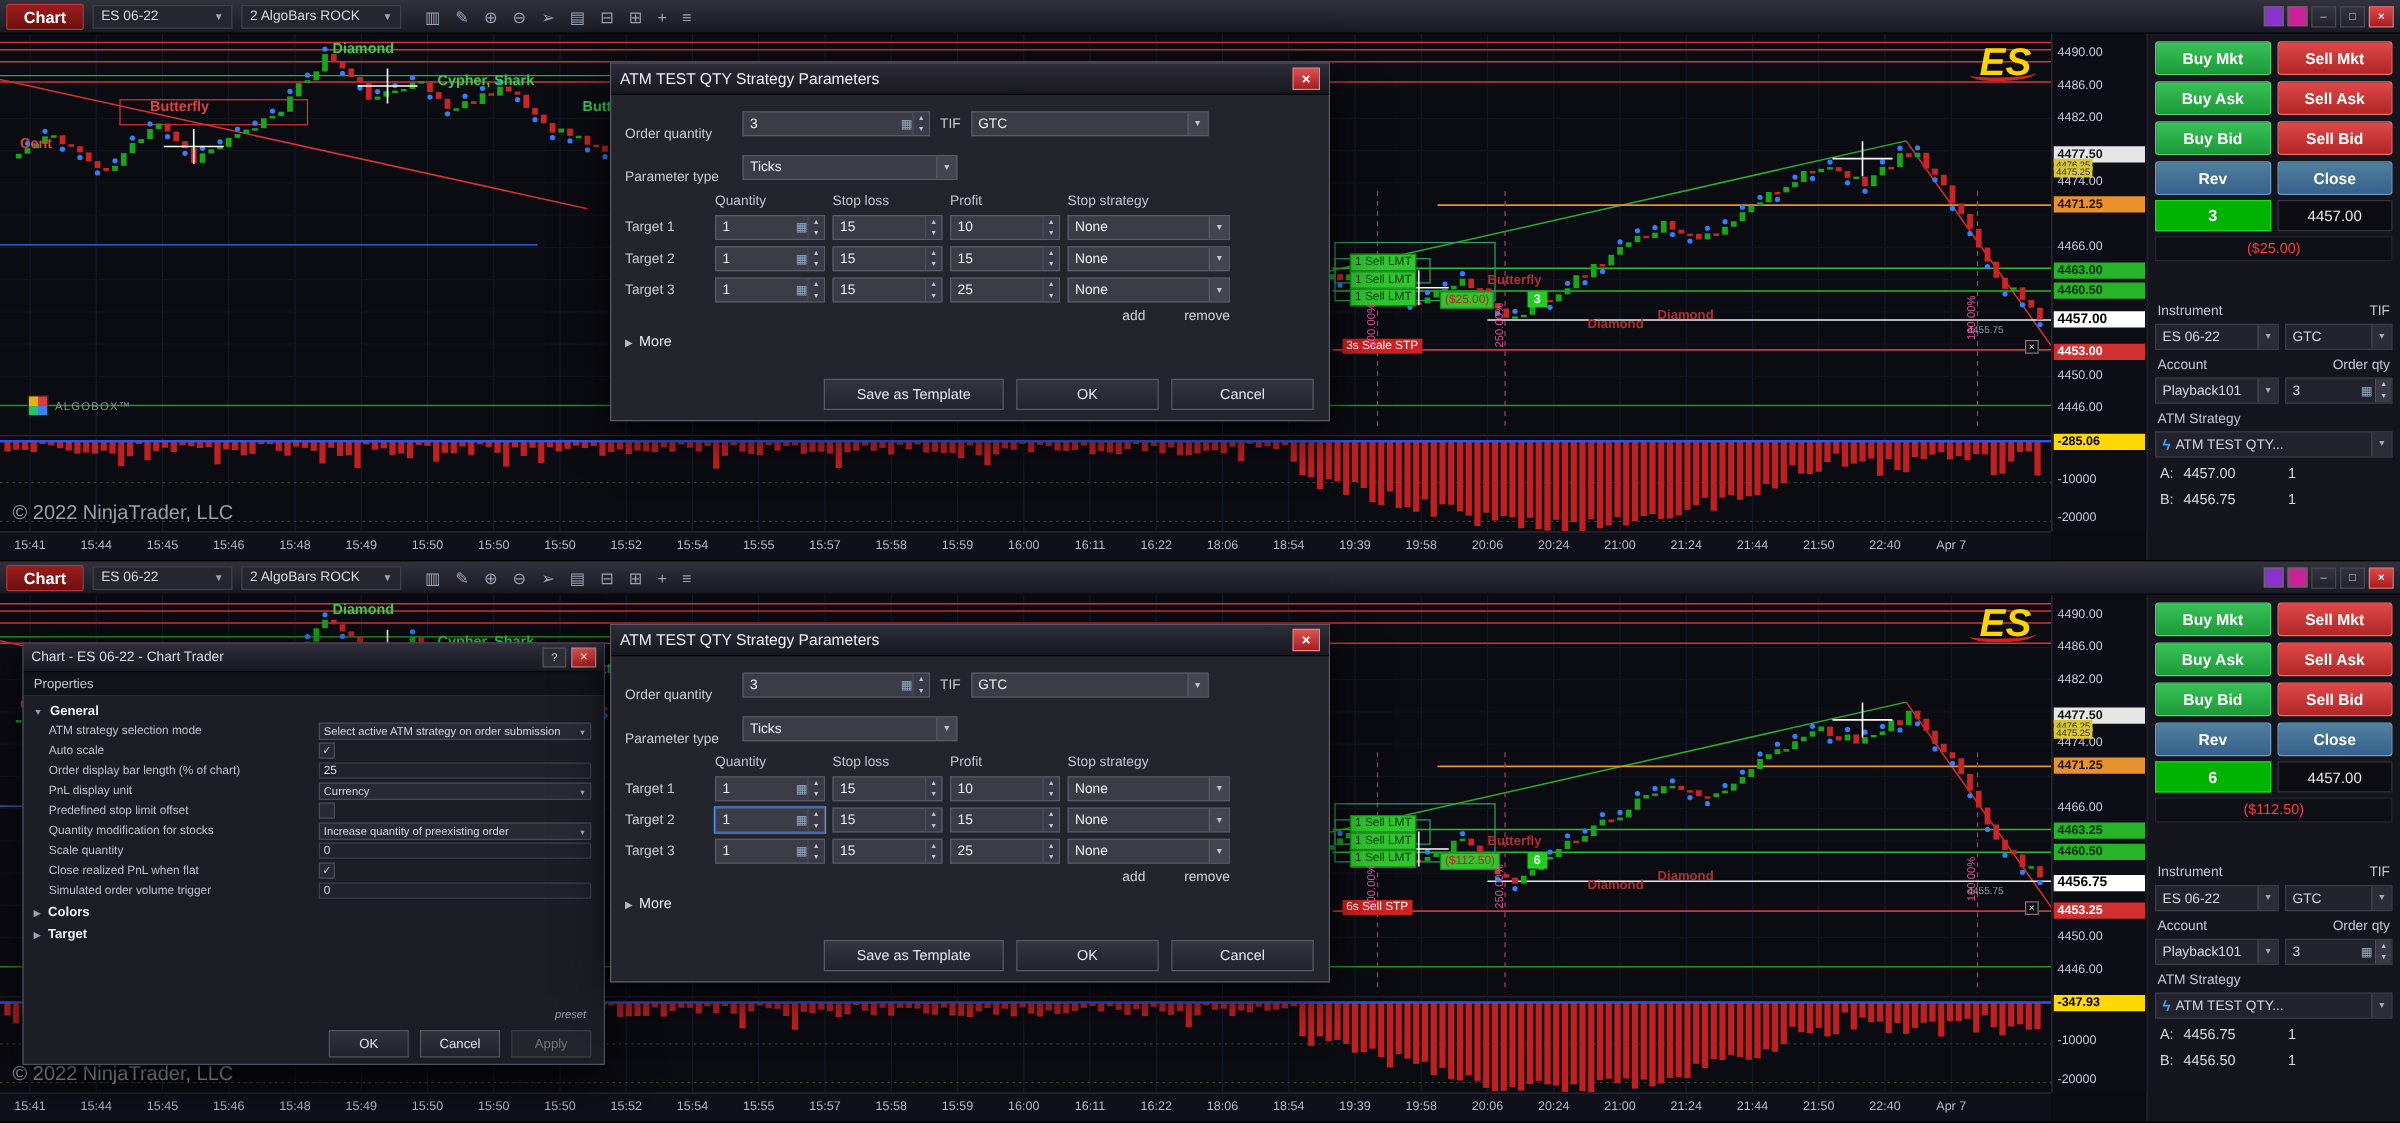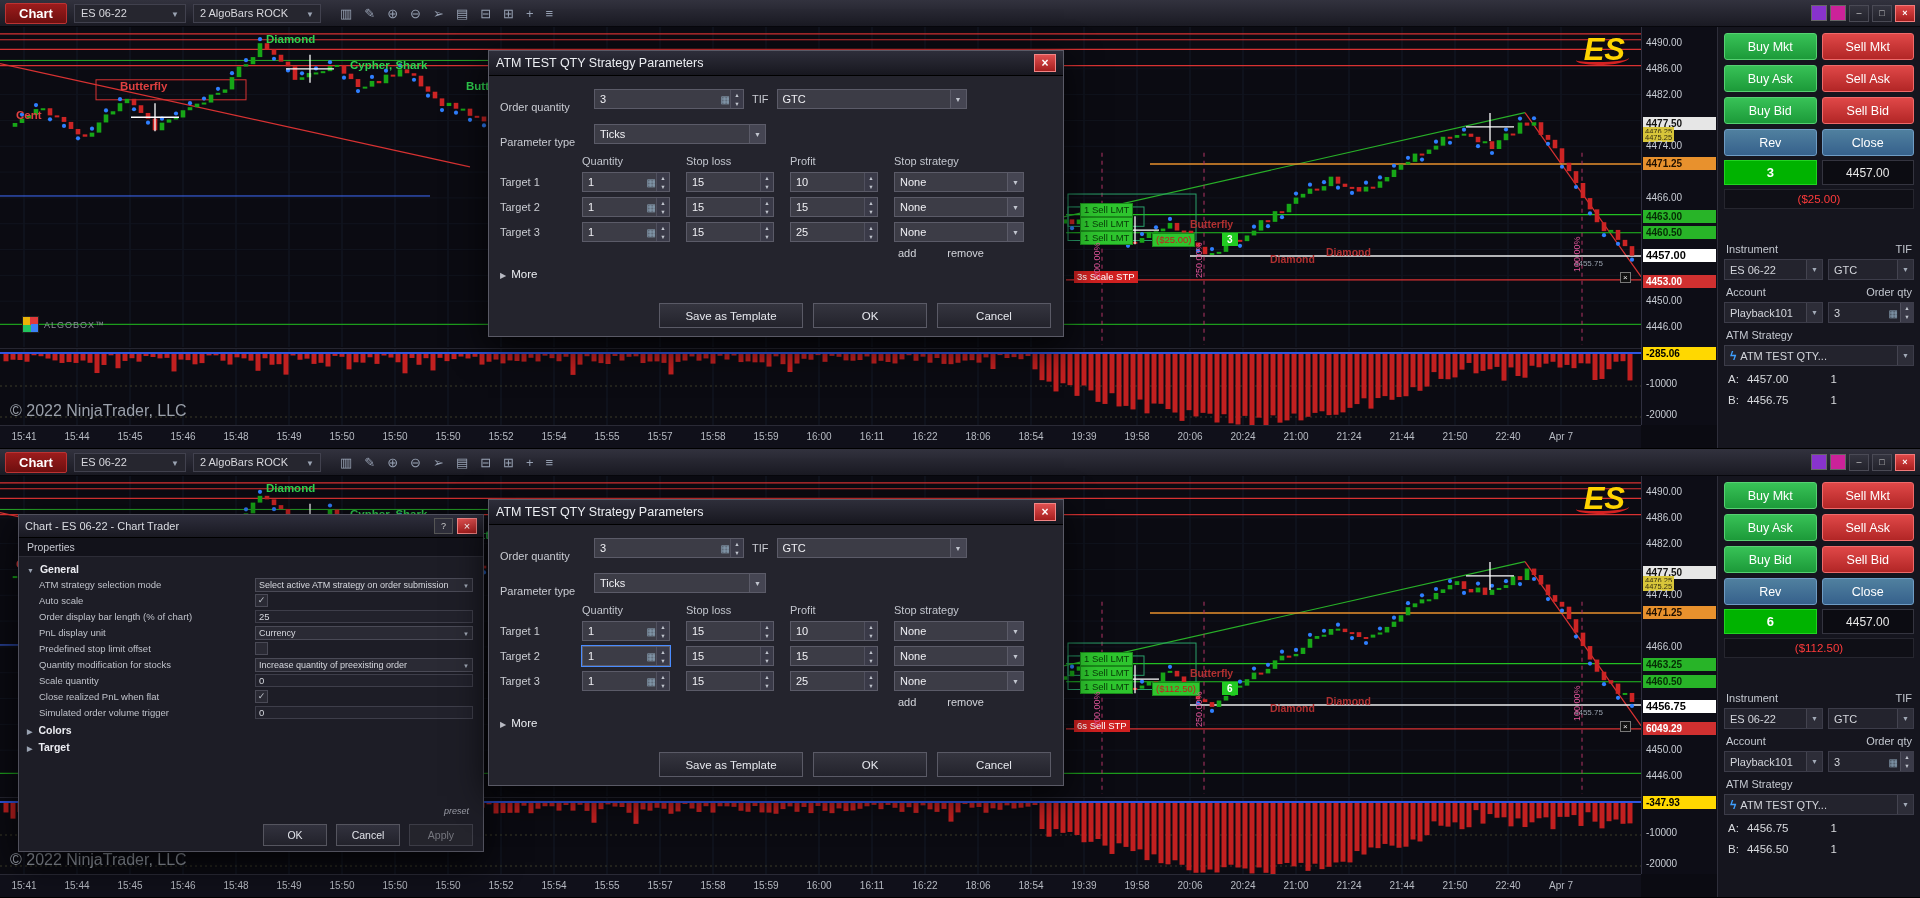--- a/index.html
+++ b/index.html
@@ -56,21 +56,21 @@
   .qty-chip{background:#22cc22;color:#fff;font-size:10px;font-weight:bold;line-height:13px;padding:0 5px;}
   .stop-chip{background:#d02020;color:#fff;font-size:9.5px;line-height:12px;padding:0 3px;}
   .tiny-gray{color:#98a0ac;font-size:8px;}
   .fib-label{color:#e0559a;font-size:9px;transform:rotate(-90deg);transform-origin:left bottom;}
   .close-marker{background:#101010;color:#e8e8e8;border:1px solid #777;font-size:8px;line-height:9px;padding:0 2px;}
   
   .dom-panel{width:203px;height:422px;background:#15151e;border-left:1px solid #2e2e3a;padding:6px;box-sizing:border-box;
     display:flex;flex-direction:column;gap:4px;flex:none;}
   .btn-grid{display:grid;grid-template-columns:1fr 1fr;gap:5px;}
   .tbtn{height:25px;border-radius:3px;display:flex;align-items:center;justify-content:center;
-    font-size:12.5px;font-weight:normal;color:#fff;cursor:pointer;}
+    font-size:12.5px;font-weight:bold;color:#fff;cursor:pointer;}
   .tbtn.buy{background:linear-gradient(#38c257,#1c9a39);border:1px solid #56d172;}
   .tbtn.sell{background:linear-gradient(#e04848,#b22626);border:1px solid #ef6a6a;}
   .tbtn.rev{background:linear-gradient(#50809f,#36618c);border:1px solid #6f9cc4;}
   .pos-row{display:grid;grid-template-columns:1fr 1fr;gap:5px;height:25px;}
   .pos-qty{background:#00b300;color:#fff;font-weight:bold;font-size:13px;display:flex;align-items:center;justify-content:center;border:1px solid #21d421;}
   .pos-price{background:#0c0c12;color:#e8e8e8;font-size:12px;display:flex;align-items:center;justify-content:center;border:1px solid #34343f;}
   .pnl-row{height:18px;display:flex;align-items:center;justify-content:center;color:#ff3b3b;font-size:11.5px;background:#0f0f16;border:1px solid #26262f;}
   .dp-spacer{height:24px;}
   .lbl-row{display:flex;justify-content:space-between;color:#c4c8d0;font-size:11px;padding:0 2px;margin-top:2px;}
   .sel-row{display:grid;grid-template-columns:1.15fr 1fr;gap:5px;}
@@ -103,21 +103,21 @@
   .flabel{color:#c9cbd2;font-size:11px;}
   .flabel.w1{width:86px;margin-top:16px;}
   .cell,.field{height:20px;background:#3c3c46;border:1px solid #5b5b68;color:#f0f0f4;font-size:11px;
     display:flex;align-items:center;box-sizing:border-box;overflow:hidden;}
   .field .num,.cell .num{flex:1;padding-left:5px;white-space:nowrap;}
   .f-orderqty{width:150px;}
   .f-tif{width:190px;}
   .f-param{width:172px;}
   .fcaret{width:15px;align-self:stretch;border-left:1px solid #5b5b68;background:#454552;display:flex;align-items:center;justify-content:center;flex:none;}
   .fcaret::after{content:"▼";font-size:7px;color:#c2c6cf;}
-  .atm-grid{display:grid;grid-template-columns:66px 88px 88px 88px 130px;column-gap:16px;align-items:center;margin-bottom:5px;}
+  .atm-grid{display:grid;grid-template-columns:66px 88px 88px 88px 130px;column-gap:6px;align-items:center;margin-bottom:5px;}
   .atm-grid.header div{color:#c2c5cd;font-size:11px;}
   .tlabel{color:#caccd2;font-size:11px;}
   .cell.focused{outline:1.5px solid #4a8cff;}
   .addremove{width:484px;text-align:right;color:#d2d4da;font-size:11px;margin-top:2px;}
   .addremove span{margin-left:28px;cursor:pointer;}
   .more-row{margin-top:9px;color:#eceef2;font-size:11.5px;display:flex;align-items:center;gap:5px;}
   .more-row .tri::after{content:"▶";font-size:8px;color:#b8bac2;}
   .dlg-buttons{position:absolute;right:12px;bottom:9px;display:flex;gap:10px;}
   .dbtn{height:23px;min-width:88px;padding:0 12px;background:linear-gradient(#35353f,#23232c);
     border:1px solid #5a5a66;color:#e6e8ee;font-size:11.5px;display:flex;align-items:center;justify-content:center;cursor:pointer;}
@@ -1962,21 +1962,21 @@
             <div class="axis-label ax-plain" style="top: 60.6364px;">4482.00</div>
             <div class="axis-label ax-white" style="top: 89.6818px;">4477.50</div>
             <div class="axis-label ax-mini" style="top: 99.75px;">4476.25</div>
             <div class="axis-label ax-mini" style="top: 106.205px;">4475.25</div>
             <div class="axis-label ax-plain" style="top: 112.273px;">4474.00</div>
             <div class="axis-label ax-orange" style="top: 130.023px;">4471.25</div>
             <div class="axis-label ax-plain" style="top: 163.909px;">4466.00</div>
             <div class="axis-label ax-green" style="top: 181.659px;">4463.25</div>
             <div class="axis-label ax-green" style="top: 199.409px;">4460.50</div>
             <div class="axis-label ax-current" style="top: 223.614px;">4456.75</div>
-            <div class="axis-label ax-red" style="top: 246.205px;">6049.29</div>
+            <div class="axis-label ax-red" style="top: 246.205px;">4453.25</div>
             <div class="axis-label ax-plain" style="top: 267.182px;">4450.00</div>
             <div class="axis-label ax-plain" style="top: 293px;">4446.00</div>
             <div class="axis-label ax-yellow" style="top: 319.93px;">-347.93</div>
             <div class="axis-label ax-plain" style="top: 350px;">-10000</div>
             <div class="axis-label ax-plain" style="top: 381px;">-20000</div>
           </div>
     </div>
     <div class="dom-panel">
       <div class="btn-grid">
         <div class="tbtn buy">Buy Mkt</div>

